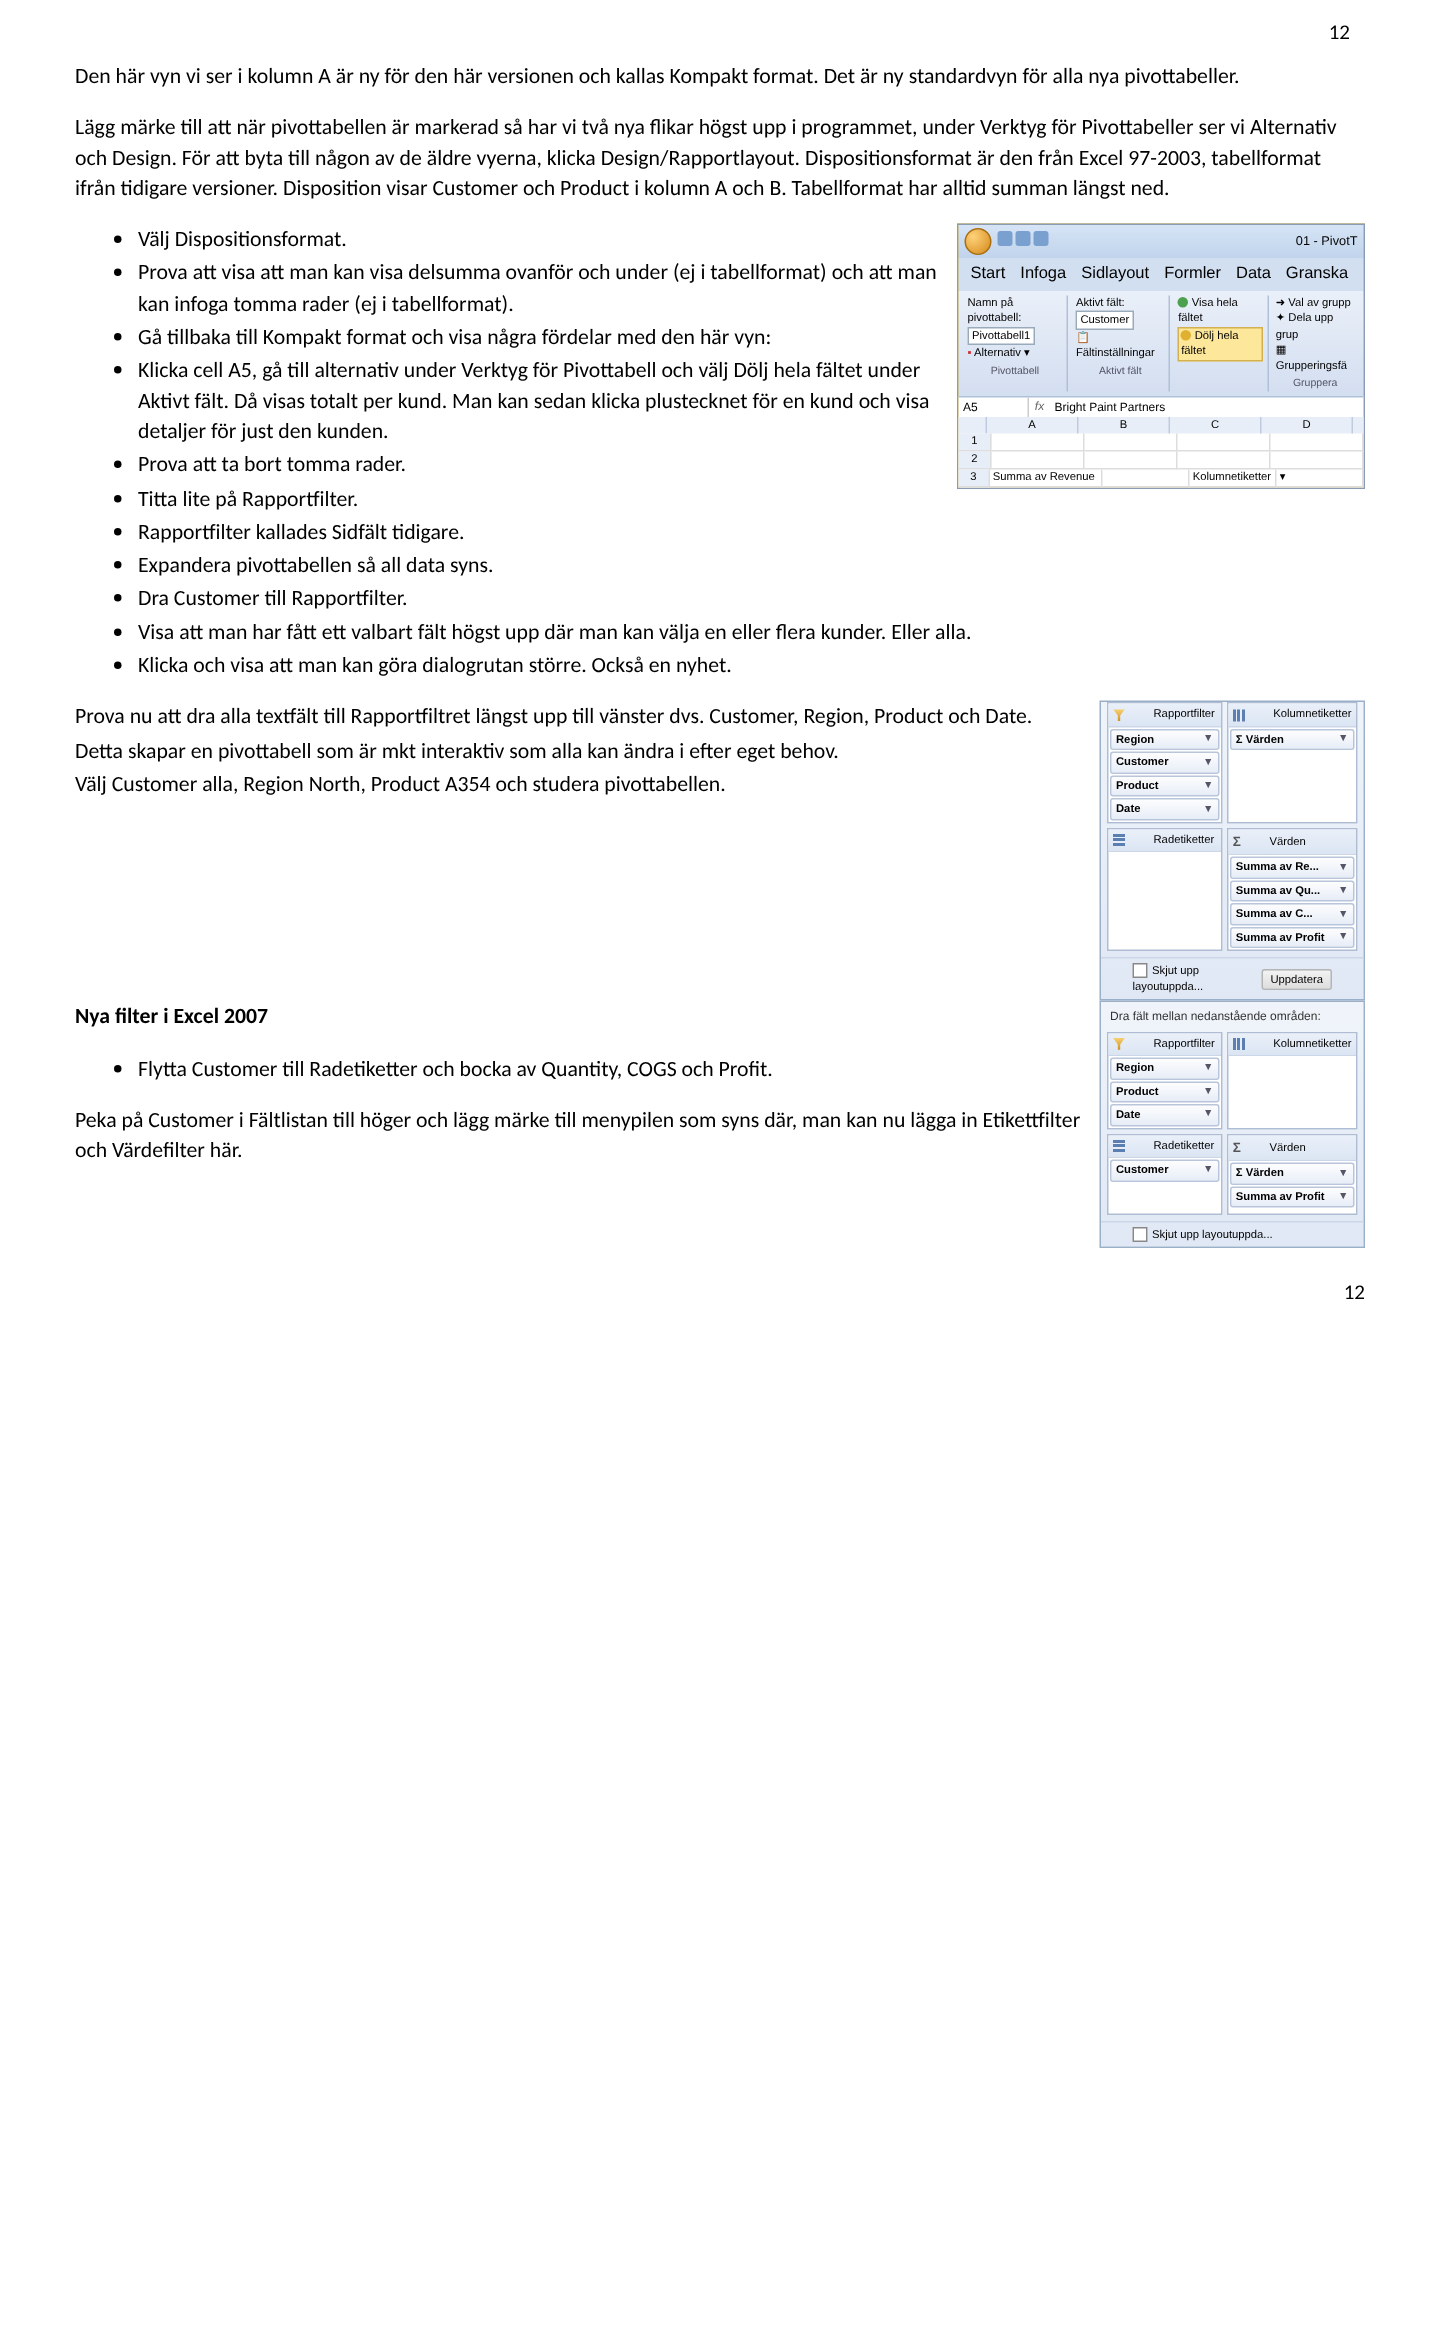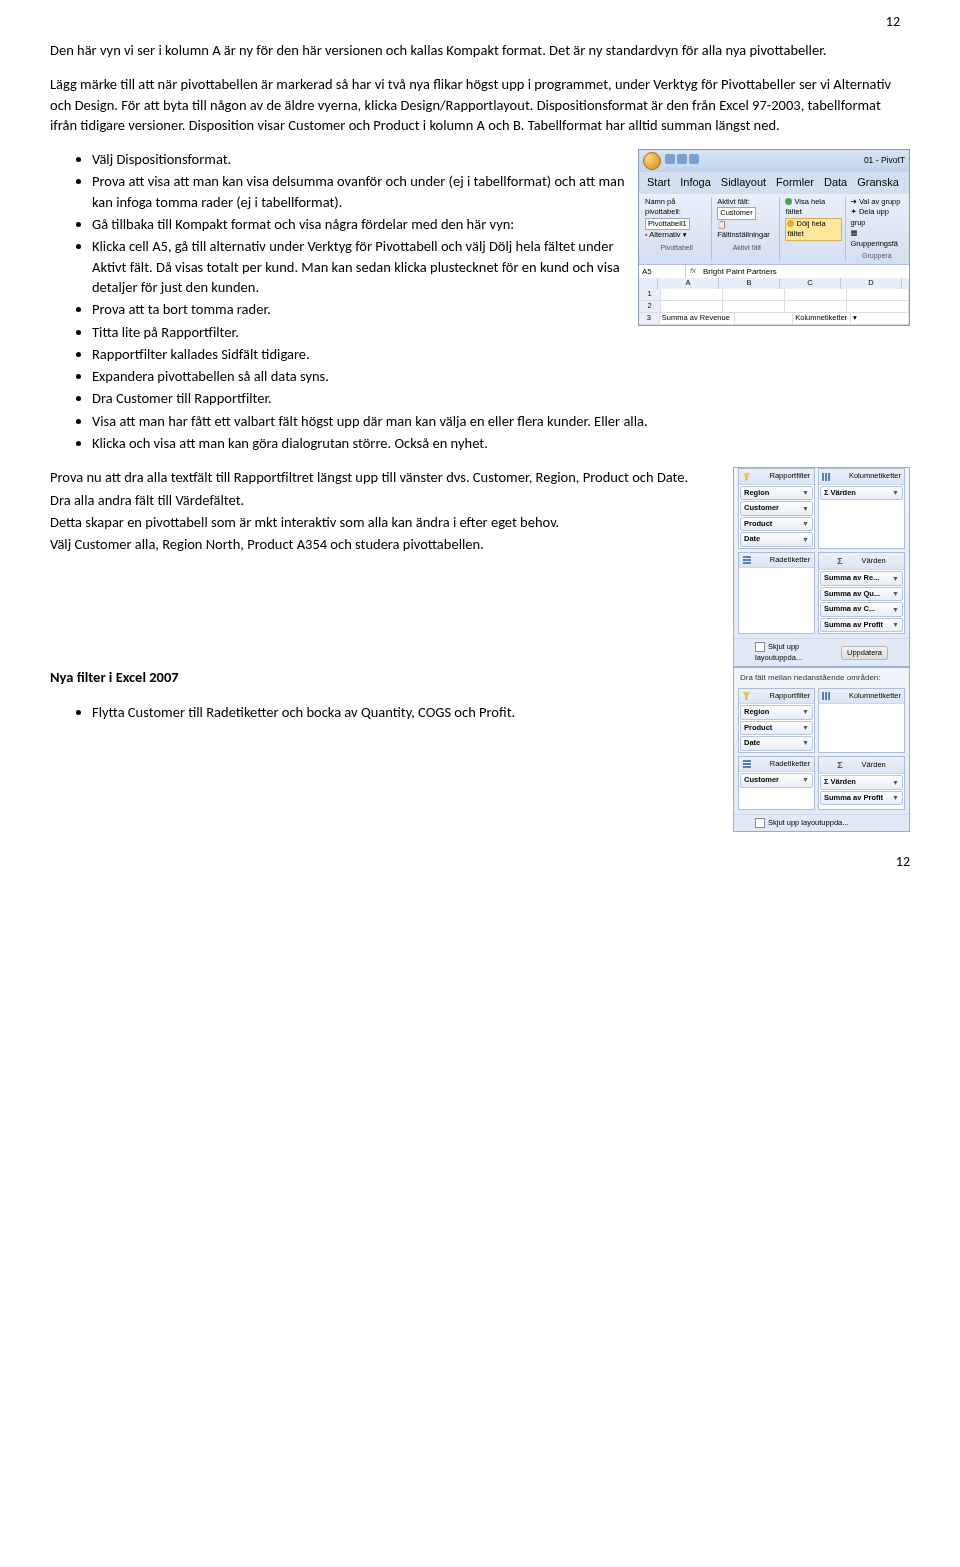--- a/index.html
+++ b/index.html
@@ -135,21 +135,20 @@
     border: 1px solid #aebdd3;
     min-height: 52px;
     font-size: 8px;
   }
   .fp-box-hdr {
     display:flex; align-items:center; gap:19px;
     padding: 2px 3px;
     background: linear-gradient(#eaf0f9,#dbe5f3);
     border-bottom:1px solid #cbd6e8;
     font-size: 7.5px;
-    justify-content: center;
   }
   .ico-filter { width:8px; height:8px; display:inline-block;
     background: linear-gradient(#f8d070,#d09020);
     clip-path: polygon(0 0,100% 0,60% 55%,60% 100%,40% 100%,40% 55%);
   }
   .ico-cols { width:8px; height:8px; display:inline-block;
     background: repeating-linear-gradient(90deg,#5a7fb0 0 2px,#e8eef8 2px 3px);
   }
   .ico-rows { width:8px; height:8px; display:inline-block;
     background: repeating-linear-gradient(0deg,#5a7fb0 0 2px,#e8eef8 2px 3px);
@@ -342,21 +341,20 @@
           </div>
       </div>
     </div>
     <div class="fp-foot">
       <span><span class="chk"></span><span>Skjut upp layoutuppda...</span></span>
       <span class="btn-look">Uppdatera</span>
     </div>
   </div>
 
   <p style="margin-bottom:2px">Prova nu att dra alla textfält till Rapportfiltret längst upp till vänster dvs. Customer, Region, Product och Date.</p>
-  <p style="margin-bottom:2px">Dra alla andra fält till Värdefältet.</p>
   <p style="margin-bottom:2px">Detta skapar en pivottabell som är mkt interaktiv som alla kan ändra i efter eget behov.</p>
   <p>Välj Customer alla, Region North, Product A354 och studera pivottabellen.</p>
 </div>
 
 <div class="clearfix">
 
   <div class="inline-img fieldpane">
     <div class="hdr">Dra fält mellan nedanstående områden:</div>
     <div class="fp-grid">
       <div class="fp-box">
@@ -412,16 +410,17 @@
       <span><span class="chk"></span><span>Skjut upp layoutuppda...</span></span>
     </div>
   </div>
 
   <p class="bold">Nya filter i Excel 2007</p>
 
   <ul>
     <li>Flytta Customer till Radetiketter och bocka av Quantity, COGS och Profit.</li>
   </ul>
 
+  <p>Peka på Customer i Fältlistan till höger och lägg märke till menypilen som syns där, man kan nu lägga in Etikettfilter och Värdefilter här.</p>
 
 </div>
 
 <div class="page-num-bottom">12</div>
 
 </body></html>

